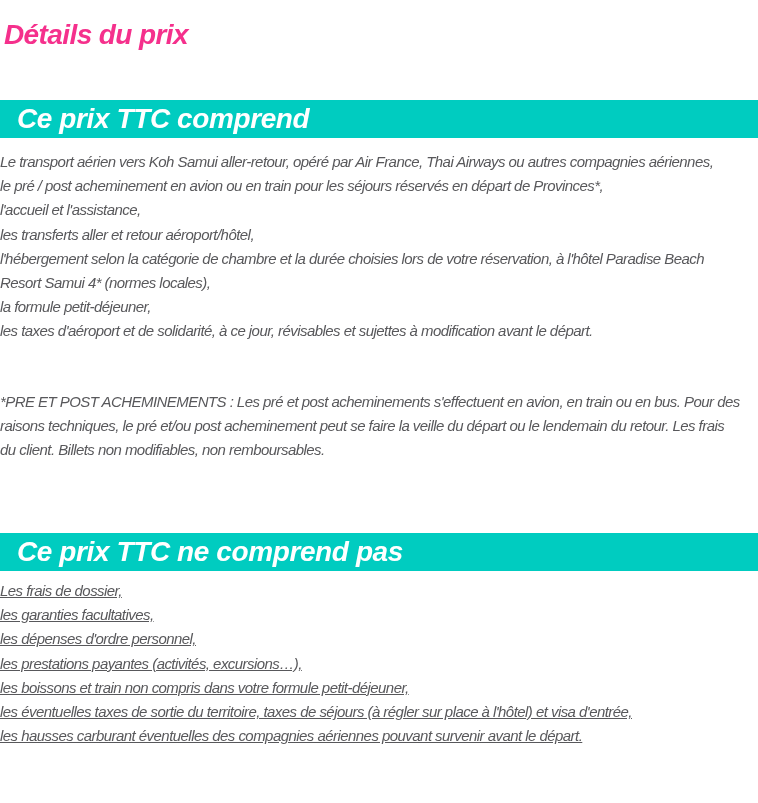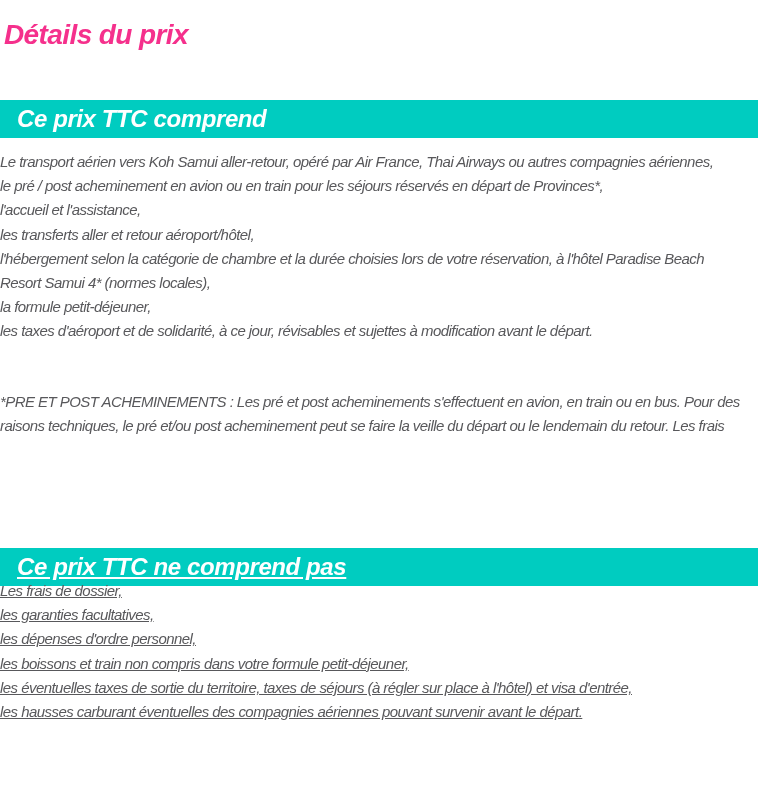--- a/index.html
+++ b/index.html
@@ -31,28 +31,28 @@
   }
   .section-bar {
     position: absolute;
     left: 0;
     width: 758px;
     height: 38px;
     background: var(--teal, #00CCC0);
     color: var(--header-text, #ffffff);
     font-style: italic;
     font-weight: 700;
-    font-size: 24px;
+    font-size: 28px;
     line-height: 38px;
     letter-spacing: -0.4px;
     padding-left: 17px;
     white-space: nowrap;
   }
   .bar-includes { top: 100px; }
-  .bar-excludes { top: 548px; text-decoration: underline; }
+  .bar-excludes { top: 533px; }
   .text-block {
     position: absolute;
     left: 0;
     width: 756px;
     color: var(--body-text, #58585B);
   }
   .list-includes { top: 150px; }
   .note-block   { top: 390px; }
   .list-excludes { top: 579px; text-decoration: underline; }
   .line {
@@ -80,26 +80,28 @@
     <div class="line">les transferts aller et retour aéroport/hôtel,</div>
     <div class="line">l'hébergement selon la catégorie de chambre et la durée choisies lors de votre réservation, à l'hôtel Paradise Beach</div>
     <div class="line">Resort Samui 4* (normes locales),</div>
     <div class="line">la formule petit-déjeuner,</div>
     <div class="line">les taxes d'aéroport et de solidarité, à ce jour, révisables et sujettes à modification avant le départ.</div>
   </div>
 
   <div class="text-block note-block">
     <div class="line">*PRE ET POST ACHEMINEMENTS : Les pré et post acheminements s'effectuent en avion, en train ou en bus. Pour des</div>
     <div class="line">raisons techniques, le pré et/ou post acheminement peut se faire la veille du départ ou le lendemain du retour. Les frais</div>
+    <div class="line">du client. Billets non modifiables, non remboursables.</div>
   </div>
 
   <div class="section-bar bar-excludes">Ce prix TTC ne comprend pas</div>
 
   <div class="text-block list-excludes">
     <div class="line">Les frais de dossier,</div>
     <div class="line">les garanties facultatives,</div>
     <div class="line">les dépenses d'ordre personnel,</div>
+    <div class="line">les prestations payantes (activités, excursions…),</div>
     <div class="line">les boissons et train non compris dans votre formule petit-déjeuner,</div>
     <div class="line">les éventuelles taxes de sortie du territoire, taxes de séjours (à régler sur place à l'hôtel) et visa d'entrée,</div>
     <div class="line">les hausses carburant éventuelles des compagnies aériennes pouvant survenir avant le départ.</div>
   </div>
 
 </div>
 
 </body></html>

